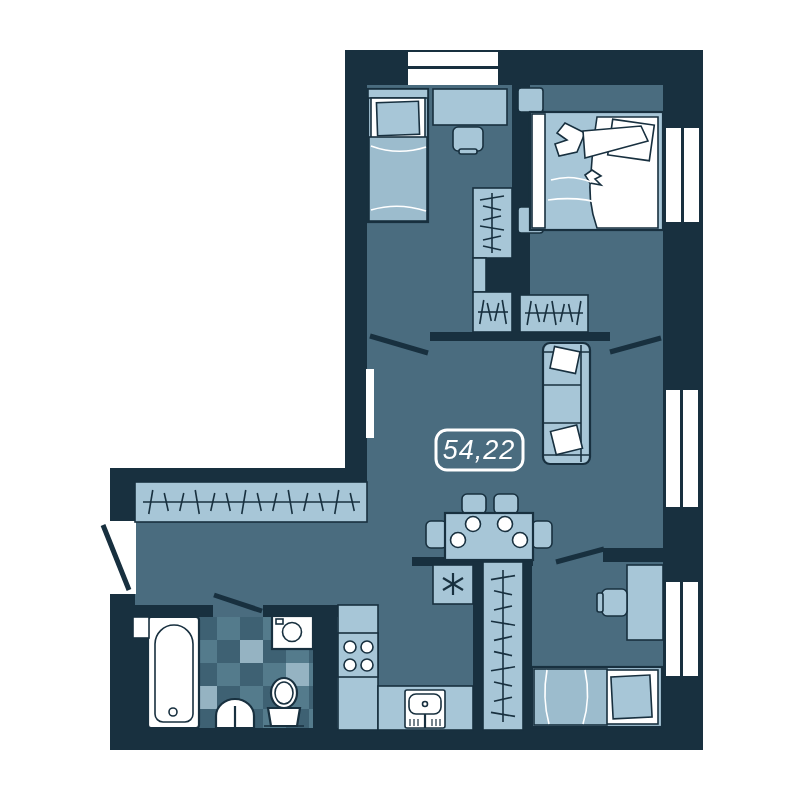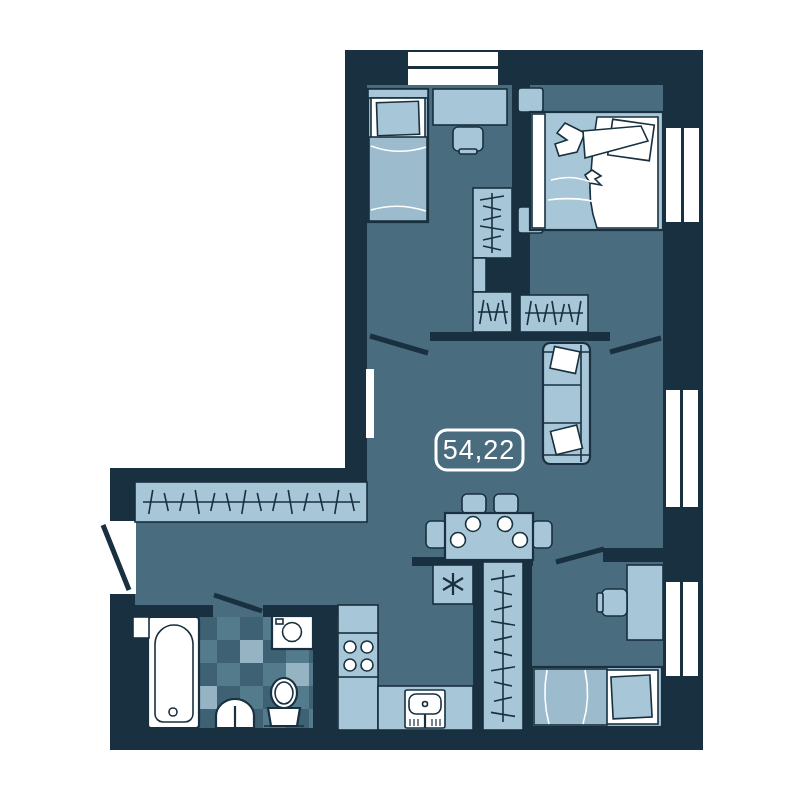--- a/index.html
+++ b/index.html
@@ -1,17 +1,17 @@
 <!DOCTYPE html>
 <html style="--wall: #18303f; --floor: #4a6c7f; --furn: #a7c6d7; --furn2: #9cbccd; --tileMid: #547b8c; --tileDark: #3e6173; --tileLight: #95b3c2; --labelText: #ffffff; --labelBorder: #ffffff; --background: #ffffff;"><head>
 <meta charset="utf-8">
 <style>
   html,body{margin:0;padding:0;background:#fff;}
   #stage{position:relative;width:800px;height:800px;background:#fff;overflow:hidden;
-         font-family:"Liberation Sans",sans-serif;}
+         font-family:"Liberation Sans",sans-serif;font-style:italic;}
   svg{position:absolute;left:0;top:0;}
   
   .w  {fill:var(--wall);}
   .f  {fill:var(--floor);}
   .fu {fill:var(--furn);}
   .fu2{fill:var(--furn2);}
   .wh {fill:#ffffff;}
   .none{fill:none;}
   .ol {stroke:var(--wall);stroke-width:1.6;}
   .ol2{stroke:var(--wall);stroke-width:2.2;}

